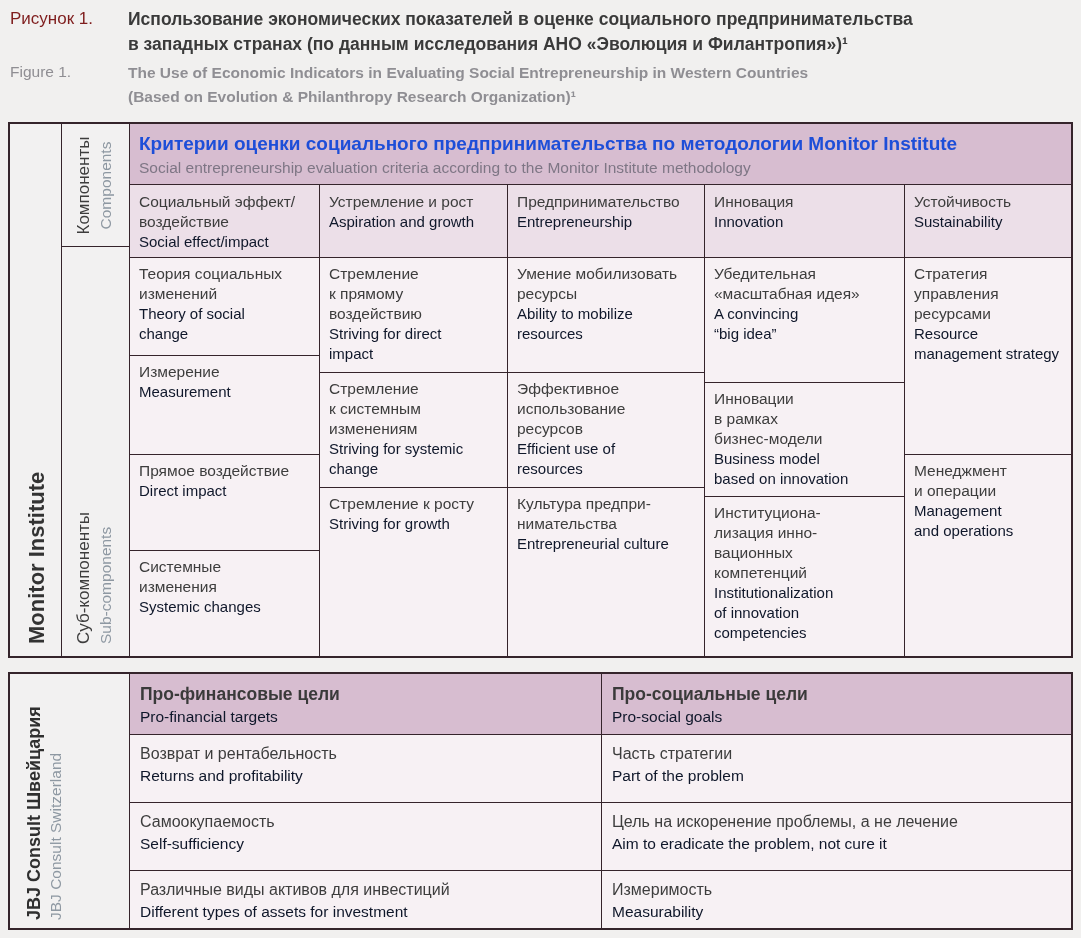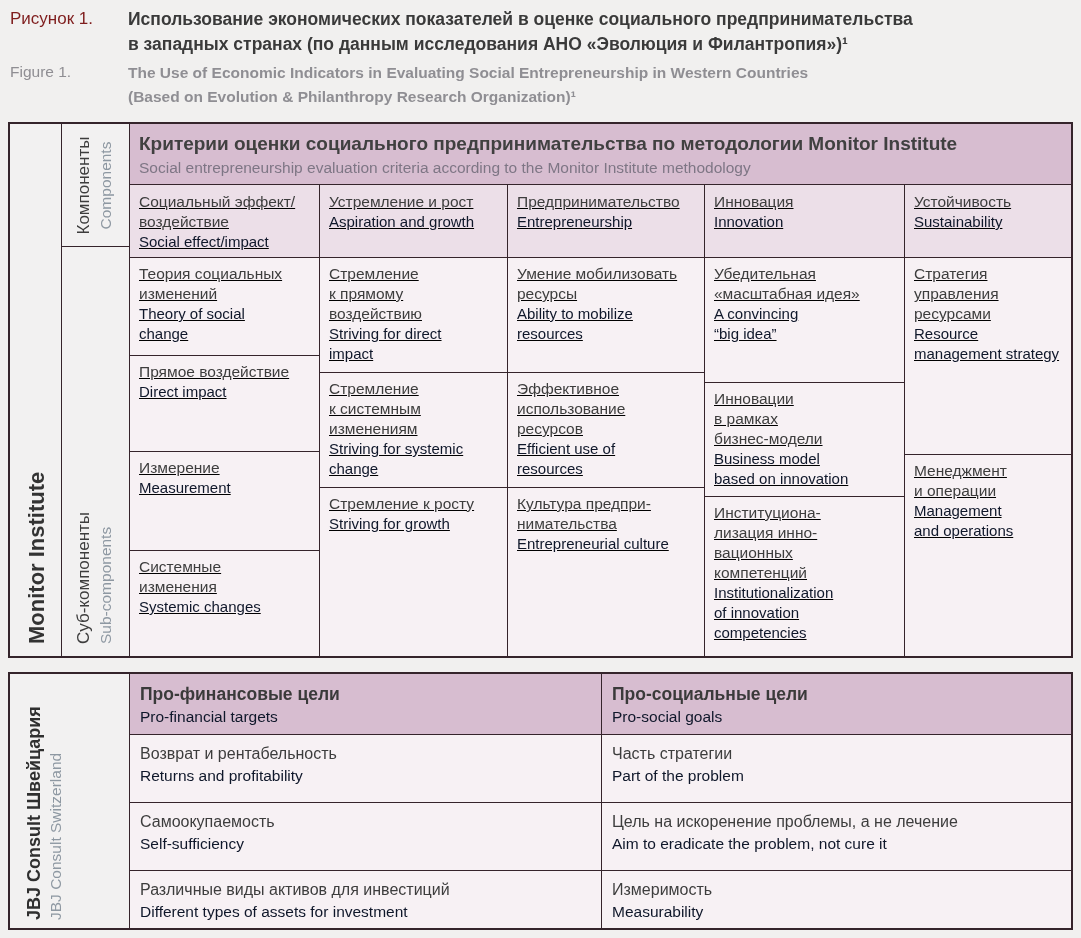--- a/index.html
+++ b/index.html
@@ -29,23 +29,23 @@
   .t1{top:122px;width:1065px;height:536px;}
   .t1 .colA{width:52px;background:#f2f1f1;border-right:1.5px solid #35242b;}
   .vA{width:528px;left:14px;padding-left:12px;font-weight:bold;font-size:22px;color:#333;}
   .t1 .colB{width:68px;background:#f2f1f1;border-right:1.5px solid #35242b;display:flex;flex-direction:column;box-sizing:border-box;}
   .colB-top{height:123px;border-bottom:1.5px solid #35242b;}
   .colB-bot{flex:1;}
   .vB1{width:121px;left:11px;text-align:center;}
   .vB2{width:403px;left:11px;padding-left:12px;}
   .t1main{flex:1;display:flex;flex-direction:column;min-width:0;}
   .t1hdr{height:61px;background:#d7bdd0;border-bottom:1.5px solid #35242b;box-sizing:border-box;padding:7px 10px 0 9px;}
-  .hru{font-size:19px;font-weight:bold;color:#404040;line-height:26px;}
+  .hru{font-size:19px;font-weight:bold;color:#1d4ed8;line-height:26px;}
   .hen{font-size:15.5px;color:#7e7685;line-height:21px;}
-  .t1cols{flex:1;display:flex;min-height:0;text-decoration:underline;}
+  .t1cols{flex:1;display:flex;min-height:0;}
   .tcol{display:flex;flex-direction:column;border-right:1.5px solid #35242b;box-sizing:border-box;}
   .tcol:last-child{border-right:none;}
   .w1{width:190px;} .w2{width:188px;} .w3{width:197px;} .w4{width:200px;} .w5{flex:1;}
   .chead{height:73px;background:#ecdfe8;border-bottom:1.5px solid #35242b;box-sizing:border-box;padding:7px 8px 0 9px;}
   .chead .ru{font-size:15.5px;}
   .cell{box-sizing:border-box;border-bottom:1.5px solid #35242b;padding:6px 8px 0 9px;}
   .cell.last{border-bottom:none;flex:1;}
 
   
   .t2{top:672px;width:1065px;height:258px;}
@@ -108,27 +108,27 @@
           <div class="ru">Социальный эффект/
 воздействие</div>
           <div class="en">Social effect/impact</div>
         </div>
         <div class="cell" style="height:98px">
           <div class="ru">Теория социальных
 изменений</div>
           <div class="en">Theory of social
 change</div>
         </div>
+        <div class="cell" style="height:99px">
+          <div class="ru">Измерение</div>
+          <div class="en">Measurement</div>
+        </div>
         <div class="cell" style="height:96px">
           <div class="ru">Прямое воздействие</div>
           <div class="en">Direct impact</div>
-        </div>
-        <div class="cell" style="height:99px">
-          <div class="ru">Измерение</div>
-          <div class="en">Measurement</div>
         </div>
         <div class="cell last">
           <div class="ru">Системные
 изменения</div>
           <div class="en">Systemic changes</div>
         </div>
       </div>
 
       <div class="tcol w2">
         <div class="chead">

